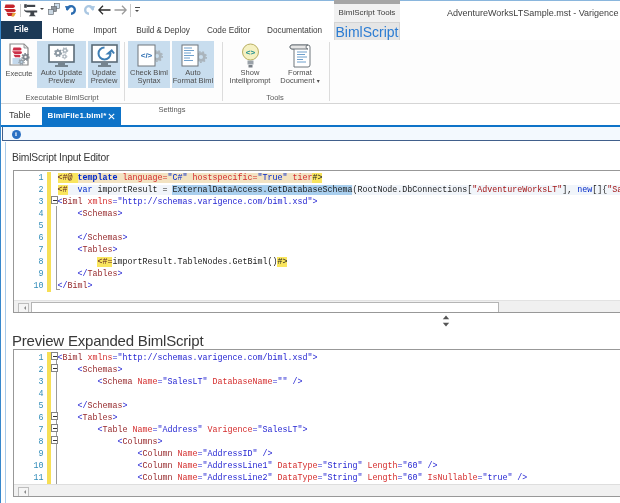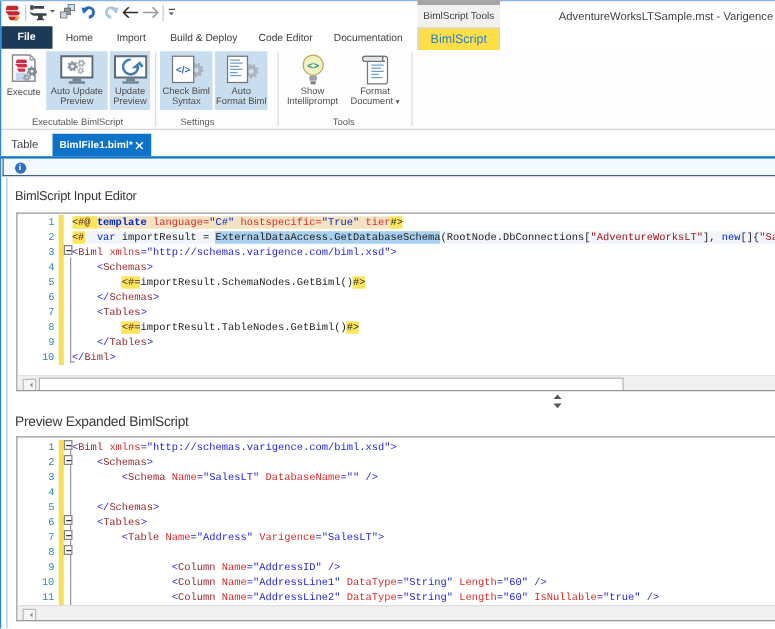--- a/index.html
+++ b/index.html
@@ -78,29 +78,29 @@
 <div class="abs" style="left:447px;top:7.5px;font-size:9px;color:#3f3f3f;white-space:nowrap;">AdventureWorksLTSample.mst - Varigence B</div>
 
 <div class="abs" style="left:0;top:22px;width:620px;height:18px;background:#fff;"></div>
 <div class="abs" style="left:0;top:39.5px;width:620px;height:1px;background:#e2e2e2;"></div>
 <div class="abs" style="left:1px;top:21px;width:40.5px;height:17.5px;background:#1c3a57;color:#fff;font-size:8.5px;font-weight:bold;text-align:center;line-height:17.5px;">File</div>
 <div class="abs tabtxt" style="left:50px;top:22px;width:27px;text-align:center;line-height:18px;">Home</div>
 <div class="abs tabtxt" style="left:91px;top:22px;width:28px;text-align:center;line-height:18px;">Import</div>
 <div class="abs tabtxt" style="left:135px;top:22px;width:56px;text-align:center;line-height:18px;">Build &amp; Deploy</div>
 <div class="abs tabtxt" style="left:206px;top:22px;width:45px;text-align:center;line-height:18px;">Code Editor</div>
 <div class="abs tabtxt" style="left:267px;top:22px;width:53px;text-align:center;line-height:18px;">Documentation</div>
-<div class="abs" style="left:334px;top:22px;width:66px;height:18.5px;background:#fde047;border:1px solid #d4d4d4;border-bottom:none;color:#2b7cd3;font-size:10px;text-align:center;line-height:18px;">BimlScript</div>
+<div class="abs" style="left:334px;top:22px;width:66px;height:18.5px;background:#e5e5e5;border:1px solid #d4d4d4;border-bottom:none;color:#2b7cd3;font-size:14px;text-align:center;line-height:18px;">BimlScript</div>
 
 <div class="abs" style="left:0;top:40px;width:620px;height:62.5px;background:#fdfdfd;"></div>
 <div class="abs" style="left:0;top:102.5px;width:620px;height:1px;background:#d5d5d5;"></div>
 <div class="rsep" style="left:123.5px;"></div>
 <div class="rsep" style="left:221.5px;"></div>
 <div class="rsep" style="left:329px;"></div>
 <div class="rgl" style="left:10px;width:104px;">Executable BimlScript</div>
-<div class="rgl" style="left:120px;width:76px;">Settings</div>
+<div class="rgl" style="left:134px;width:76px;margin-top:12px;">Settings</div>
 <div class="rgl" style="left:243px;width:64px;">Tools</div>
 
 <svg class="abs" style="left:9px;top:43px;" width="22" height="24" viewBox="0 0 22 24">
  <path d="M1 1 h14 l4 4 v17 h-18 z" fill="#fff" stroke="#8a8a8a" stroke-width="1.2"></path>
  <path d="M15 1 l4 4 h-4 z" fill="#e2e2e2" stroke="#8a8a8a" stroke-width="0.8"></path>
  <path d="M4.5 4.5 h6.5 a1.5 1.5 0 0 1 0 3 h-7.5 z" fill="#cc3049"></path>
  <path d="M3 8.2 h8.5 a1.4 1.4 0 0 1 0 2.8 h-6 z" fill="#cc3049"></path>
  <path d="M4.5 11.7 h6 a1.3 1.3 0 0 1 -1 2.6 h-3.5 z" fill="#cc3049"></path>
  <rect x="3.5" y="15" width="8.5" height="6" fill="#c3d8ec"></rect>
  <g>
@@ -189,34 +189,34 @@
 <div class="abs" style="left:0;top:124.5px;width:620px;height:2.5px;background:#0d73c8;"></div>
 
 <div class="abs" style="left:2px;top:127px;width:618px;height:14px;background:#f3f9fe;border-bottom:1px solid #41608c;border-left:1px solid #41608c;">
  <div style="position:absolute;left:8.5px;top:2.5px;width:9px;height:9px;border-radius:50%;background:#2a70c2;color:#fff;font-size:7px;font-weight:bold;text-align:center;line-height:9px;font-family:'Liberation Serif',serif;">i</div>
 </div>
 
 <div class="abs" style="left:0;top:1px;width:1.2px;height:502px;background:#3787cb;"></div>
 <div class="abs" style="left:4.5px;top:141.5px;width:1px;height:361.5px;background:#a9cae8;"></div>
 
 <div class="abs" style="left:12px;top:151.5px;font-size:10.3px;letter-spacing:-0.2px;color:#383838;">BimlScript Input Editor</div>
-<div class="abs" style="left:12px;top:332px;font-size:11px;letter-spacing:-0.2px;color:#383838;">Preview Expanded BimlScript</div>
+<div class="abs" style="left:12px;top:332px;font-size:15px;letter-spacing:-0.2px;color:#383838;">Preview Expanded BimlScript</div>
 
 <div class="abs" id="ed1" style="left:13px;top:170px;width:607px;height:143px;border:1px solid #989898;border-right:none;background:#fff;overflow:hidden;">
  <div class="abs" style="left:32.5px;top:1px;width:4.5px;height:120px;background:#f7df55;"></div>
 
  <div class="abs" style="left:41.5px;top:35px;width:1px;height:84px;background:#9a9a9a;"></div>
  <div class="abs" style="left:41.5px;top:118px;width:4.5px;height:1px;background:#9a9a9a;"></div>
  <div class="fbox" style="left:36.5px;top:25px;"></div>
  <div id="lines1" class="mono" style="color:#1c1c1c;">
   <div class="line" style="top:1px;"><span class="num">1</span><span class="code"><span class="ybg">&lt;#@ </span><span class="tan"><span class="kb" style="font-weight:bold;">template</span> <span class="at">language=</span><span class="kb">"C#"</span> <span class="at">hostspecific=</span><span class="kb">"True"</span> <span class="at">tier</span></span><span class="ybg" style="color:#222;">#&gt;</span></span></div>
   <div class="line" style="top:13px;"><span class="num">2</span><span class="code"><span class="ybg">&lt;#</span><span style="background:#f1f5fa;">  <span class="kb">var</span> importResult = <span style="background:#a9cfee;">ExternalDataAccess.GetDatabaseSchema</span>(RootNode.DbConnections[<span class="st">"AdventureWorksLT"</span>], <span class="kb">new</span>[]{<span class="st">"Sa</span></span></span></div>
   <div class="line" style="top:25px;"><span class="num">3</span><span class="code"><span class="bl">&lt;</span><span class="el">Biml</span> <span class="at">xmlns</span><span class="bl">="http://schemas.varigence.com/biml.xsd"&gt;</span></span></div>
   <div class="line" style="top:37px;"><span class="num">4</span><span class="code">    <span class="bl">&lt;</span><span class="el">Schemas</span><span class="bl">&gt;</span></span></div>
-  <div class="line" style="top:49px;"><span class="num">5</span><span class="code">        <span class="ybg">&lt;#=</span>importResult.SchemaNodes.GetBiml()<span class="ybg" style="color:#222;">#&gt;</span></span></div>
+  <div class="line" style="top:49px;"><span class="num">5</span></div>
   <div class="line" style="top:61px;"><span class="num">6</span><span class="code">    <span class="bl">&lt;/</span><span class="el">Schemas</span><span class="bl">&gt;</span></span></div>
   <div class="line" style="top:73px;"><span class="num">7</span><span class="code">    <span class="bl">&lt;</span><span class="el">Tables</span><span class="bl">&gt;</span></span></div>
   <div class="line" style="top:85px;"><span class="num">8</span><span class="code">        <span class="ybg">&lt;#=</span>importResult.TableNodes.GetBiml()<span class="ybg" style="color:#222;">#&gt;</span></span></div>
   <div class="line" style="top:97px;"><span class="num">9</span><span class="code">    <span class="bl">&lt;/</span><span class="el">Tables</span><span class="bl">&gt;</span></span></div>
   <div class="line" style="top:109px;"><span class="num">10</span><span class="code"><span class="bl">&lt;/</span><span class="el">Biml</span><span class="bl">&gt;</span></span></div>
  </div>
 
  <div class="abs" style="left:0;top:129px;width:607px;height:14px;background:#f0f0f0;border-top:1px solid #e2e2e2;">
   <div style="position:absolute;left:4px;top:1.5px;width:11px;height:11px;background:#f5f5f5;border:1px solid #bdbdbd;">
     <div style="position:absolute;left:3px;top:2.6px;width:0;height:0;border:2.6px solid transparent;border-right-color:#8a8a8a;"></div>
@@ -234,21 +234,21 @@
  <div class="abs" style="left:32.5px;top:2px;width:4.5px;height:132px;background:#f7df55;"></div>
  <div class="abs" style="left:41.5px;top:8px;width:1px;height:126px;background:#9a9a9a;"></div>
  <div id="lines2" class="mono" style="color:#1c1c1c;">
   <div class="line" style="top:1.5px;"><span class="num">1</span><span class="code"><span class="bl">&lt;</span><span class="el">Biml</span> <span class="at">xmlns</span><span class="bl">="http://schemas.varigence.com/biml.xsd"&gt;</span></span></div>
   <div class="line" style="top:13.5px;"><span class="num">2</span><span class="code">    <span class="bl">&lt;</span><span class="el">Schemas</span><span class="bl">&gt;</span></span></div>
   <div class="line" style="top:25.5px;"><span class="num">3</span><span class="code">        <span class="bl">&lt;</span><span class="el">Schema</span> <span class="at">Name</span><span class="bl">="SalesLT"</span> <span class="at">DatabaseName</span><span class="bl">="" /&gt;</span></span></div>
   <div class="line" style="top:37.5px;"><span class="num">4</span><span class="code"></span></div>
   <div class="line" style="top:49.5px;"><span class="num">5</span><span class="code">    <span class="bl">&lt;/</span><span class="el">Schemas</span><span class="bl">&gt;</span></span></div>
   <div class="line" style="top:61.5px;"><span class="num">6</span><span class="code">    <span class="bl">&lt;</span><span class="el">Tables</span><span class="bl">&gt;</span></span></div>
   <div class="line" style="top:73.5px;"><span class="num">7</span><span class="code">        <span class="bl">&lt;</span><span class="el">Table</span> <span class="at">Name</span><span class="bl">="Address"</span> <span class="at">Varigence</span><span class="bl">="SalesLT"&gt;</span></span></div>
-  <div class="line" style="top:85.5px;"><span class="num">8</span></div>
+  <div class="line" style="top:85.5px;"><span class="num">8</span><span class="code">            <span class="bl">&lt;</span><span class="el">Columns</span><span class="bl">&gt;</span></span></div>
   <div class="line" style="top:97.5px;"><span class="num">9</span><span class="code">                <span class="bl">&lt;</span><span class="el">Column</span> <span class="at">Name</span><span class="bl">="AddressID" /&gt;</span></span></div>
   <div class="line" style="top:109.5px;"><span class="num">10</span><span class="code">                <span class="bl">&lt;</span><span class="el">Column</span> <span class="at">Name</span><span class="bl">="AddressLine1"</span> <span class="at">DataType</span><span class="bl">="String"</span> <span class="at">Length</span><span class="bl">="60" /&gt;</span></span></div>
   <div class="line" style="top:121.5px;"><span class="num">11</span><span class="code">                <span class="bl">&lt;</span><span class="el">Column</span> <span class="at">Name</span><span class="bl">="AddressLine2"</span> <span class="at">DataType</span><span class="bl">="String"</span> <span class="at">Length</span><span class="bl">="60"</span> <span class="at">IsNullable</span><span class="bl">="true" /&gt;</span></span></div>
  </div>
  <div class="fbox" style="left:36.5px;top:2px;"></div>
  <div class="fbox" style="left:36.5px;top:14px;"></div>
  <div class="fbox" style="left:36.5px;top:62px;"></div>
  <div class="fbox" style="left:36.5px;top:74px;"></div>
  <div class="fbox" style="left:36.5px;top:86px;"></div>
 

